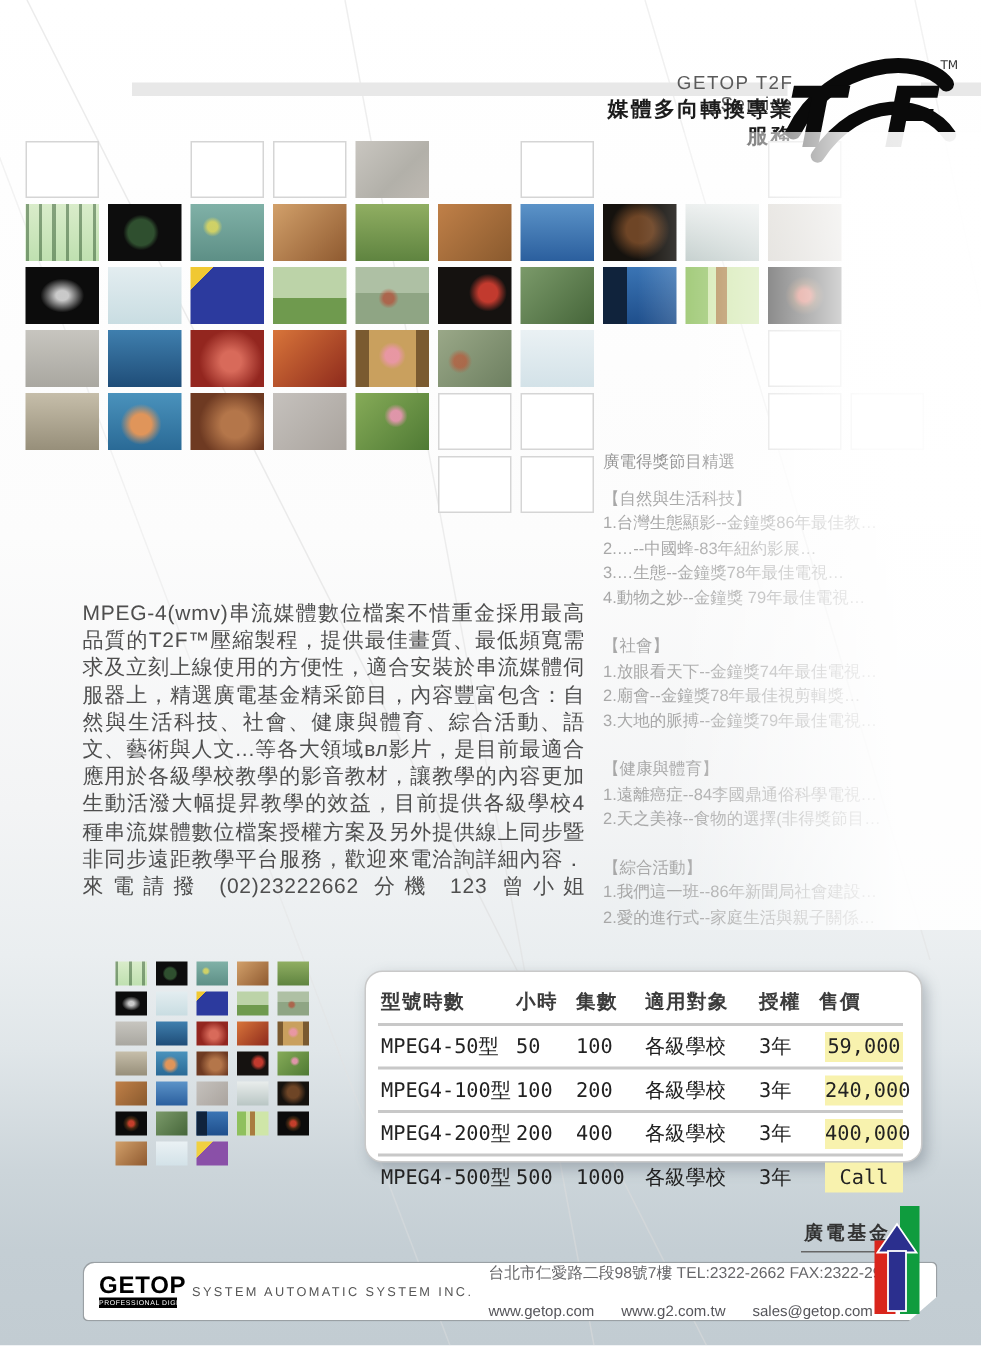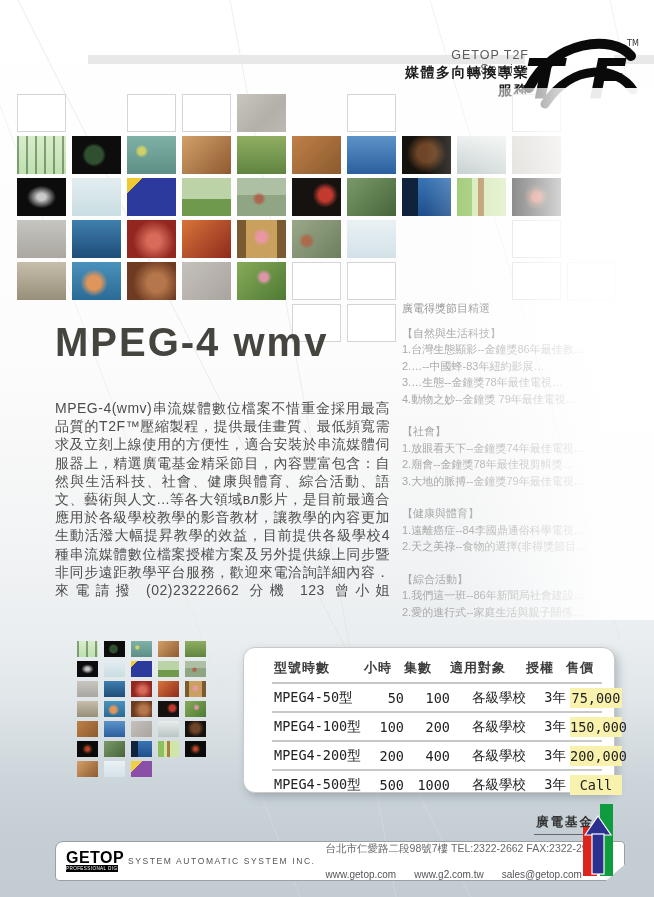--- a/index.html
+++ b/index.html
@@ -63,30 +63,30 @@
   #awards{position:absolute;left:402px;top:300px;width:252px;z-index:4;font-size:11px;line-height:16.5px;color:#a8a8a8;}
   #awards .awards-title{color:#979797;margin-bottom:8px;}
   #awards .sec{margin-bottom:16px;}
   #awards .sec:last-child{margin-bottom:0;}
   #awards:after{content:"";position:absolute;inset:0;background:linear-gradient(to right,rgba(255,255,255,0) 18%,rgba(255,255,255,.92) 78%);pointer-events:none;}
   
   #mosaic{position:absolute;left:77px;top:641px;z-index:4;}
   #mosaic .mrow{display:flex;gap:6px;margin-bottom:4px;}
   #mosaic .m{width:21px;height:16px;}
   
-  #panel{position:absolute;left:243px;top:647px;width:372px;height:146px;z-index:5;background:#fff;
+  #panel{position:absolute;left:243px;top:647px;width:372px;height:128px;z-index:5;background:#fff;
     border:1px solid #c9c9c9;border-radius:12px;box-shadow:3px 4px 9px rgba(110,122,134,.45);
-    padding:9px 12px 0 28px;box-sizing:border-box;}
+    padding:9px 12px 0 8px;box-sizing:border-box;}
   .trow{display:grid;grid-template-columns:90px 40px 46px 76px 40px 56px;align-items:center;}
   .trow.thead span{font-size:13px;font-weight:bold;color:#3c3c3c;letter-spacing:1px;}
   .trow.thead{padding:2px 0 5px 2px;}
   .drow{border-top:2px solid #c8c8c8;padding:4px 0 3px 2px;font-family:"DejaVu Sans Mono","Liberation Mono",monospace;font-size:13.5px;color:#222;}
   .drow:last-child{border-bottom:0;}
   .drow span{display:block;}
-  .c-center{text-align:right;}
+  .c-center{text-align:left;}
   .price{background:#f8f2ae;text-align:center;padding:2px 0;margin-left:4px;}
   
   #fund{position:absolute;left:534px;top:814px;z-index:6;font-size:12.5px;font-weight:bold;color:#333;
     letter-spacing:2px;border-bottom:1px solid #666;padding:0 2px 3px 2px;}
   
   #footer{position:absolute;left:55px;top:841px;width:570px;height:40px;z-index:5;background:#fff;
     border:1px solid #9aa0a4;border-radius:8px 4px 0 4px;box-sizing:border-box;
     clip-path:polygon(0 0,100% 0,100% 58%,96.6% 100%,0 100%);
     display:flex;align-items:center;padding:0 10px;gap:10px;}
   .getop-logo{width:52px;}
@@ -197,21 +197,20 @@
       <div>2.天之美祿--食物的選擇(非得獎節目…</div>
     </div>
     <div class="sec">
       <div>【綜合活動】</div>
       <div>1.我們這一班--86年新聞局社會建設…</div>
       <div>2.愛的進行式--家庭生活與親子關係…</div>
     </div>
   </div>
 
   <div id="headline">
-    <div class="h1">MPEG-4 wmv</div>
   </div>
 
   <div id="para">MPEG-4(wmv)串流媒體數位檔案不惜重金採用最高品質的T2F™壓縮製程，提供最佳畫質、最低頻寬需求及立刻上線使用的方便性，適合安裝於串流媒體伺服器上，精選廣電基金精采節目，內容豐富包含：自然與生活科技、社會、健康與體育、綜合活動、語文、藝術與人文...等各大領域вл影片，是目前最適合應用於各級學校教學的影音教材，讓教學的內容更加生動活潑大幅提昇教學的效益，目前提供各級學校4種串流媒體數位檔案授權方案及另外提供線上同步暨非同步遠距教學平台服務，歡迎來電洽詢詳細內容．來電請撥 (02)23222662 分機 123 曾小姐</div>
 
   <div id="mosaic">
     <div class="mrow">
         <i class="m t-callig"></i>
         <i class="m t-darkring"></i>
         <i class="m t-tealtext"></i>
         <i class="m t-cooking"></i>
@@ -267,37 +266,37 @@
       <span>適用對象</span>
       <span>授權</span>
       <span>售價</span>
     </div>
     <div class="trow drow">
       <span>MPEG4-50型</span>
       <span class="c-center">50</span>
       <span class="c-center">100</span>
       <span class="c-center">各級學校</span>
       <span class="c-center">3年</span>
-      <span class="price">75,000</span>
+      <span class="price">59,000</span>
     </div>
     <div class="trow drow">
       <span>MPEG4-100型</span>
       <span class="c-center">100</span>
       <span class="c-center">200</span>
       <span class="c-center">各級學校</span>
       <span class="c-center">3年</span>
-      <span class="price">150,000</span>
+      <span class="price">240,000</span>
     </div>
     <div class="trow drow">
       <span>MPEG4-200型</span>
       <span class="c-center">200</span>
       <span class="c-center">400</span>
       <span class="c-center">各級學校</span>
       <span class="c-center">3年</span>
-      <span class="price">200,000</span>
+      <span class="price">400,000</span>
     </div>
     <div class="trow drow">
       <span>MPEG4-500型</span>
       <span class="c-center">500</span>
       <span class="c-center">1000</span>
       <span class="c-center">各級學校</span>
       <span class="c-center">3年</span>
       <span class="price">Call</span>
     </div>
   </div>

